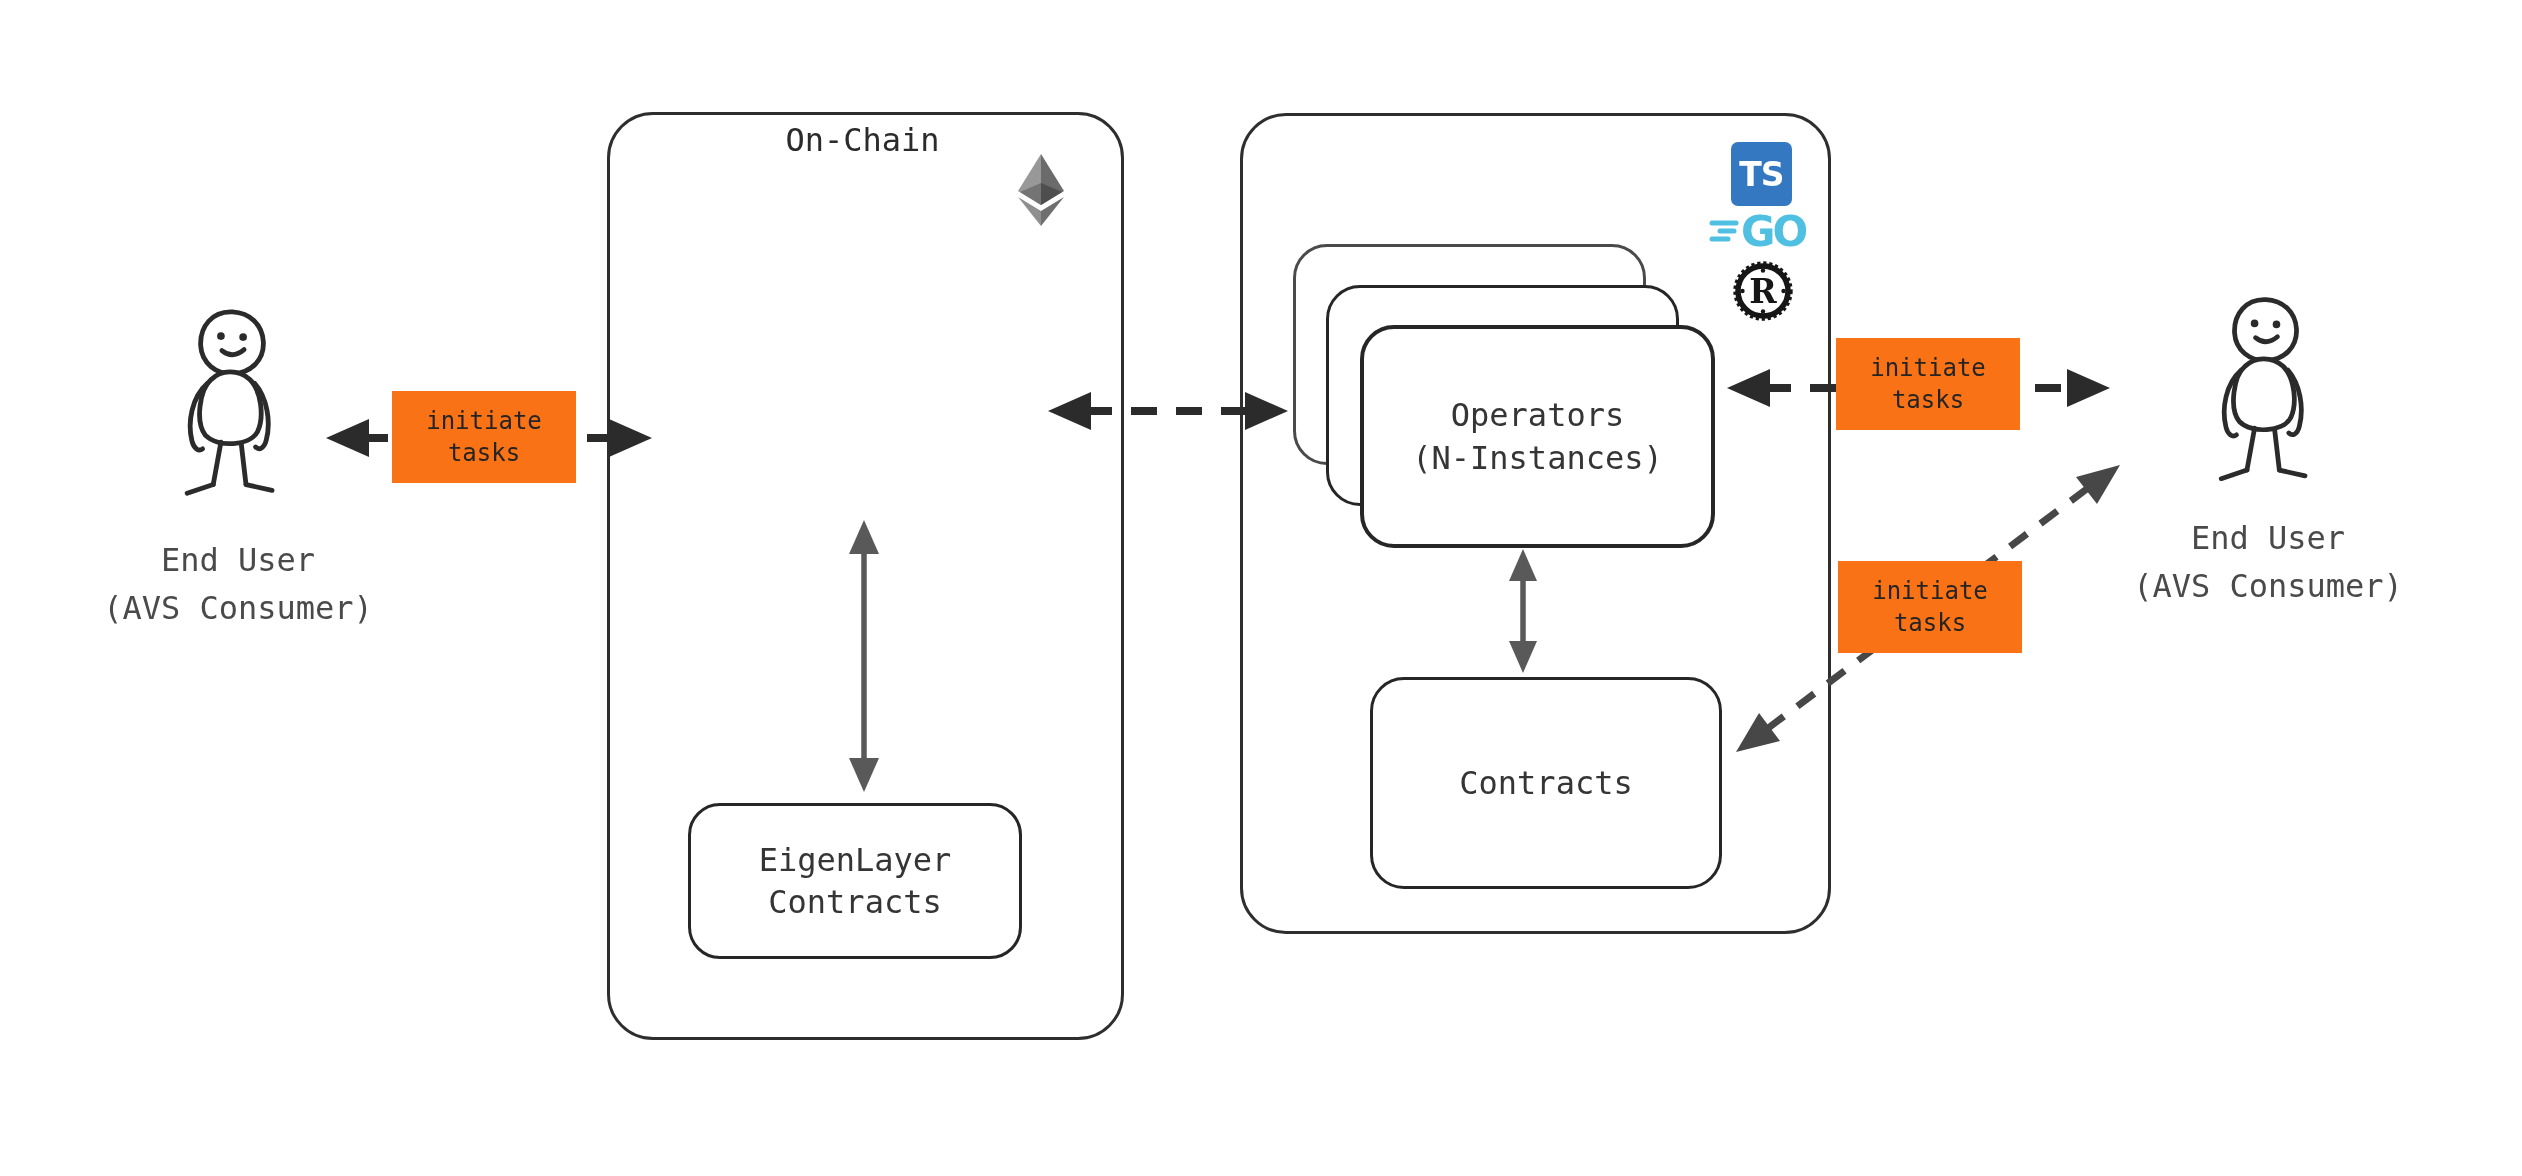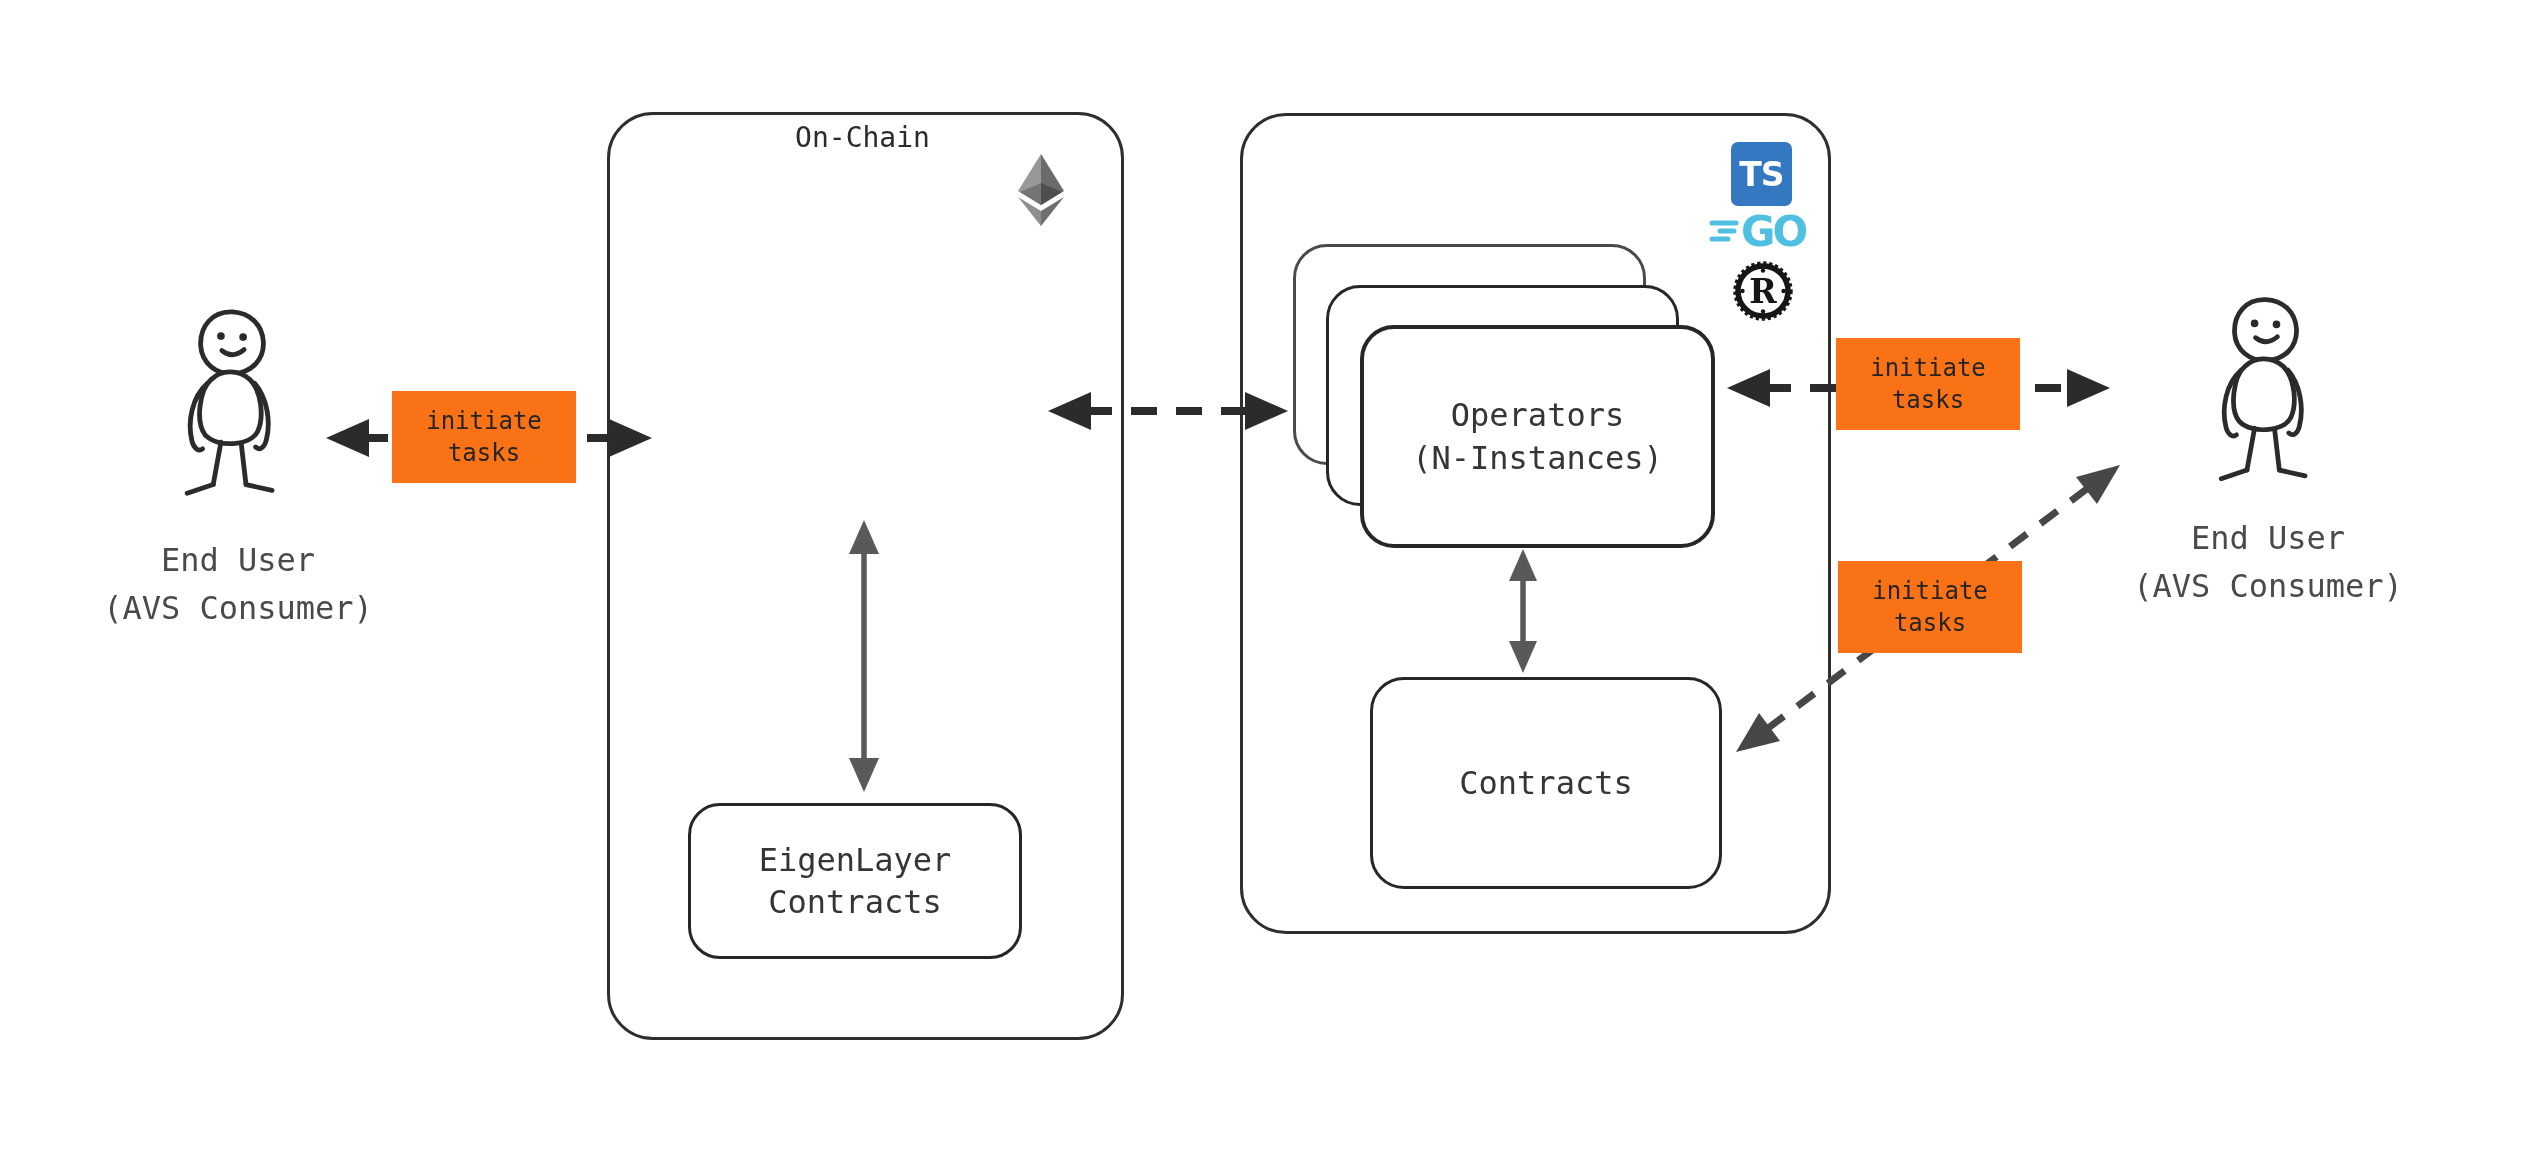--- a/index.html
+++ b/index.html
@@ -13,21 +13,21 @@
   }
   .abs{position:absolute;}
   .group{
     position:absolute;
     border:3.5px solid #2e2e2e;
     border-radius:46px;
     background:transparent;
   }
   .group-title{
     position:absolute;
-    font-size:28px;
+    font-size:32px;
     color:#2b2b2b;
     text-align:center;
     z-index:3;
   }
   .node{
     position:absolute;
     border:3.5px solid #262626;
     border-radius:34px;
     background:#ffffff;
     display:flex;align-items:center;justify-content:center;

